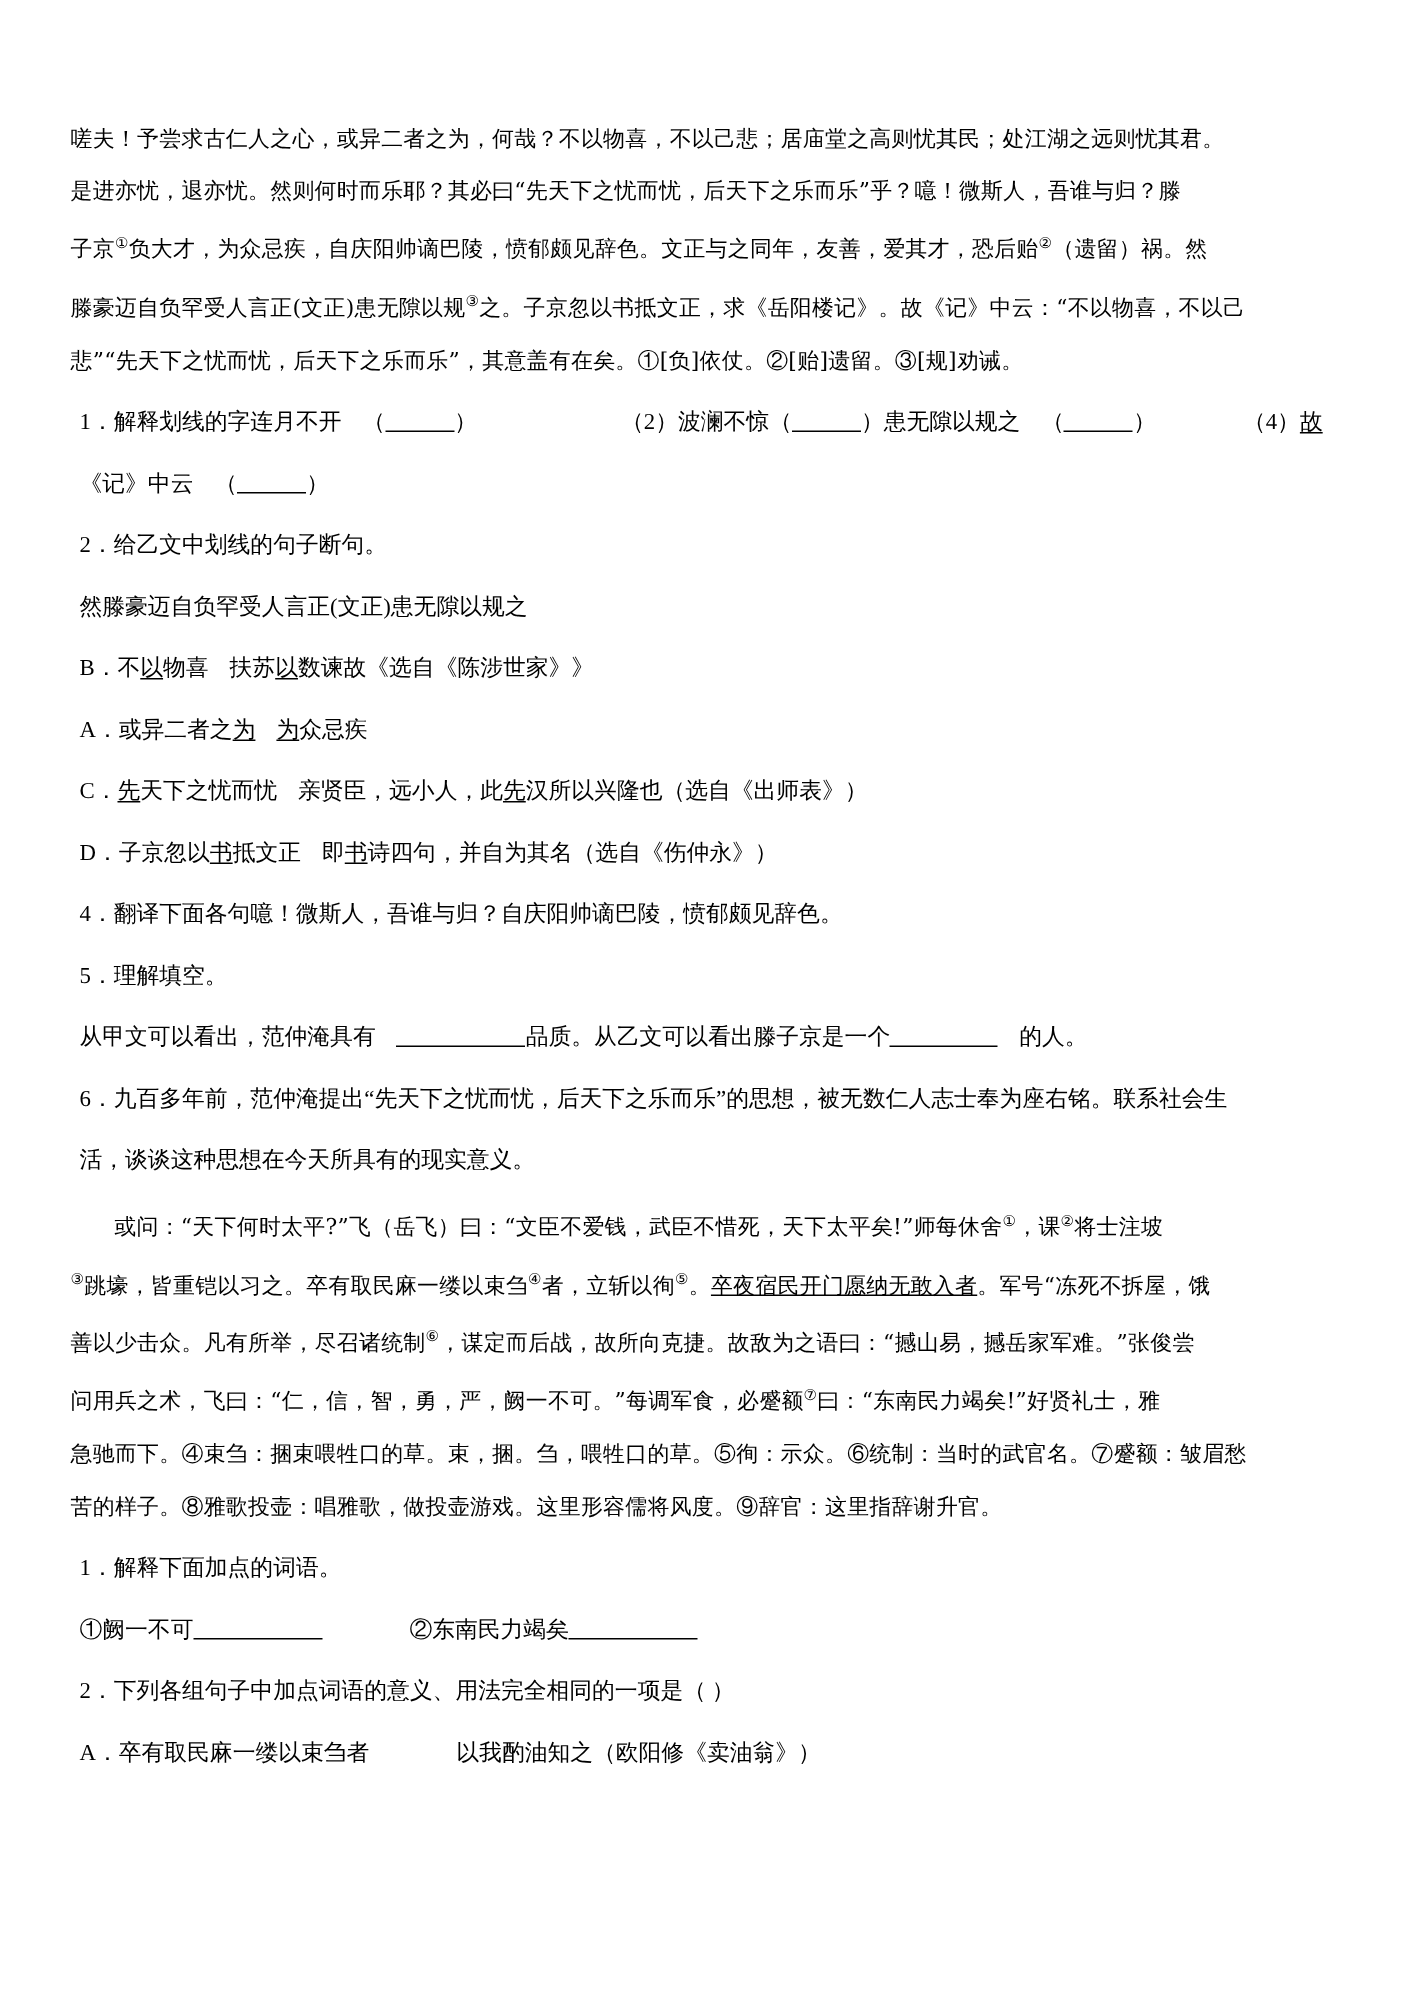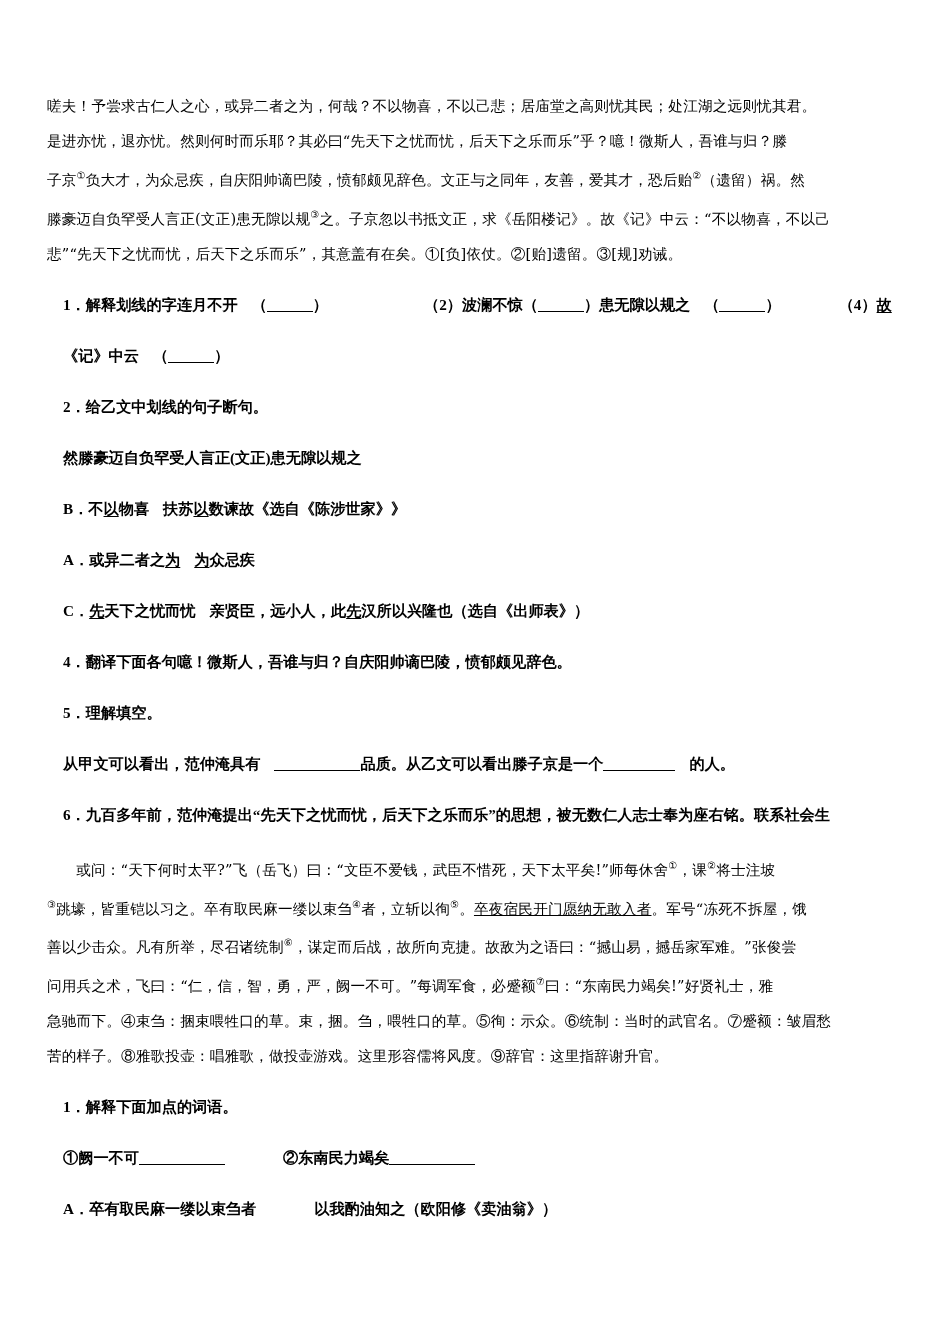--- a/index.html
+++ b/index.html
@@ -17,21 +17,21 @@
   .page {
     position: relative;
     width: 950px;
     height: 1344px;
     padding: 0;
     box-sizing: border-box;
   }
   .content {
     position: absolute;
     left: 47px;
-    top: 88px;
+    top: 75px;
     width: 866px;
   }
 
   
   .ct {
     font-family: "DejaVu Serif", "Liberation Serif", serif;
     font-size: 14.6px;
     line-height: 35px;
     text-align: justify;
     text-justify: inter-character;
@@ -40,21 +40,21 @@
   .ct p { margin: 0; }
 
   
   .qt {
     font-family: "Liberation Serif", "DejaVu Serif", serif;
     font-size: 15.2px;
     line-height: 35px;
     text-align: justify;
     text-justify: inter-character;
   }
-  .qt p { margin: 16px; font-weight: bold; }
+  .qt p { margin: 6px; }
 
   .row { line-height: 35px; }
   .indent2 { text-indent: 2em; }
 
   .u { text-decoration: underline; text-underline-offset: 2px; }
   .ud { text-decoration: underline; text-underline-offset: 2px; }
 
   .blank-s {
     display: inline-block;
     width: 46px;
@@ -104,28 +104,30 @@
 
       <p class="row">然滕豪迈自负罕受人言正(文正)患无隙以规之</p>
 
 
       <p class="row"><span class="opt-letter">B．</span><span>不</span><span class="u">以</span><span>物喜</span><span class="gap-xs"></span><span>扶苏</span><span class="u">以</span><span>数谏故《选自《陈涉世家》》</span></p>
 
       <p class="row"><span class="opt-letter">A．</span><span>或异二者之</span><span class="u">为</span><span class="gap-xs"></span><span class="u">为</span><span>众忌疾</span></p>
 
       <p class="row"><span class="opt-letter">C．</span><span class="u">先</span><span>天下之忧而忧</span><span class="gap-xs"></span><span>亲贤臣，远小人，此</span><span class="u">先</span><span>汉所以兴隆也（选自《出师表》）</span></p>
 
+      <p class="row"><span class="opt-letter">D．</span><span>子京忽以</span><span class="u">书</span><span>抵文正</span><span class="gap-xs"></span><span>即</span><span class="u">书</span><span>诗四句，并自为其名（选自《伤仲永》）</span></p>
 
       <p class="row"><span>4．</span><span>翻译下面各句噫！微斯人，吾谁与归？自庆阳帅谪巴陵，愤郁颇见辞色。</span></p>
 
       <p class="row"><span>5．</span><span>理解填空。</span></p>
 
       <p class="row"><span>从甲文可以看出，范仲淹具有</span><span class="gap-xs"></span><span class="blank-l"></span><span>品质。从乙文可以看出滕子京是一个</span><span class="blank-m"></span><span class="gap-xs"></span><span>的人。</span></p>
 
       <p class="row"><span>6．</span><span>九百多年前，范仲淹提出“先天下之忧而忧，后天下之乐而乐”的思想，被无数仁人志士奉为座右铭。联系社会生</span></p>
+      <p class="row">活，谈谈这种思想在今天所具有的现实意义。</p>
 
     </div>
 
     <div class="ct">
       <p class="row indent2"><span>或问：“天下何时太平?”飞（岳飞）曰：“文臣不爱钱，武臣不惜死，天下太平矣!”师每休舍</span><span class="sup">①</span><span>，课</span><span class="sup">②</span><span>将士注坡</span></p>
 
       <p class="row"><span class="sup">③</span><span>跳壕，皆重铠以习之。卒有取民麻一缕以束刍</span><span class="sup">④</span><span>者，立斩以徇</span><span class="sup">⑤</span><span>。</span><span class="ud">卒夜宿民开门愿纳无敢入者</span><span>。军号“冻死不拆屋，饿</span></p>
 
 
       <p class="row"><span>善以少击众。凡有所举，尽召诸统制</span><span class="sup">⑥</span><span>，谋定而后战，故所向克捷。故敌为之语曰：“撼山易，撼岳家军难。”张俊尝</span></p>
@@ -135,18 +137,19 @@
 
       <p class="row">急驰而下。④束刍：捆束喂牲口的草。束，捆。刍，喂牲口的草。⑤徇：示众。⑥统制：当时的武官名。⑦蹙额：皱眉愁</p>
       <p class="row">苦的样子。⑧雅歌投壶：唱雅歌，做投壶游戏。这里形容儒将风度。⑨辞官：这里指辞谢升官。</p>
     </div>
 
     <div class="qt">
       <p class="row"><span>1．</span><span>解释下面加点的词语。</span></p>
 
       <p class="row"><span>①</span><span>阙一不可</span><span class="blank-l"></span><span class="gap-m"></span><span>②</span><span>东南民力竭矣</span><span class="blank-l"></span></p>
 
+      <p class="row"><span>2．</span><span>下列各组句子中加点词语的意义、用法完全相同的一项是（    ）</span></p>
 
       <p class="row"><span class="opt-letter">A．</span><span>卒有取民麻一缕以束刍者</span><span class="gap-m"></span><span>以我酌油知之（欧阳修《卖油翁》）</span></p>
     </div>
 
   </div>
 </div>
 
 </body></html>

